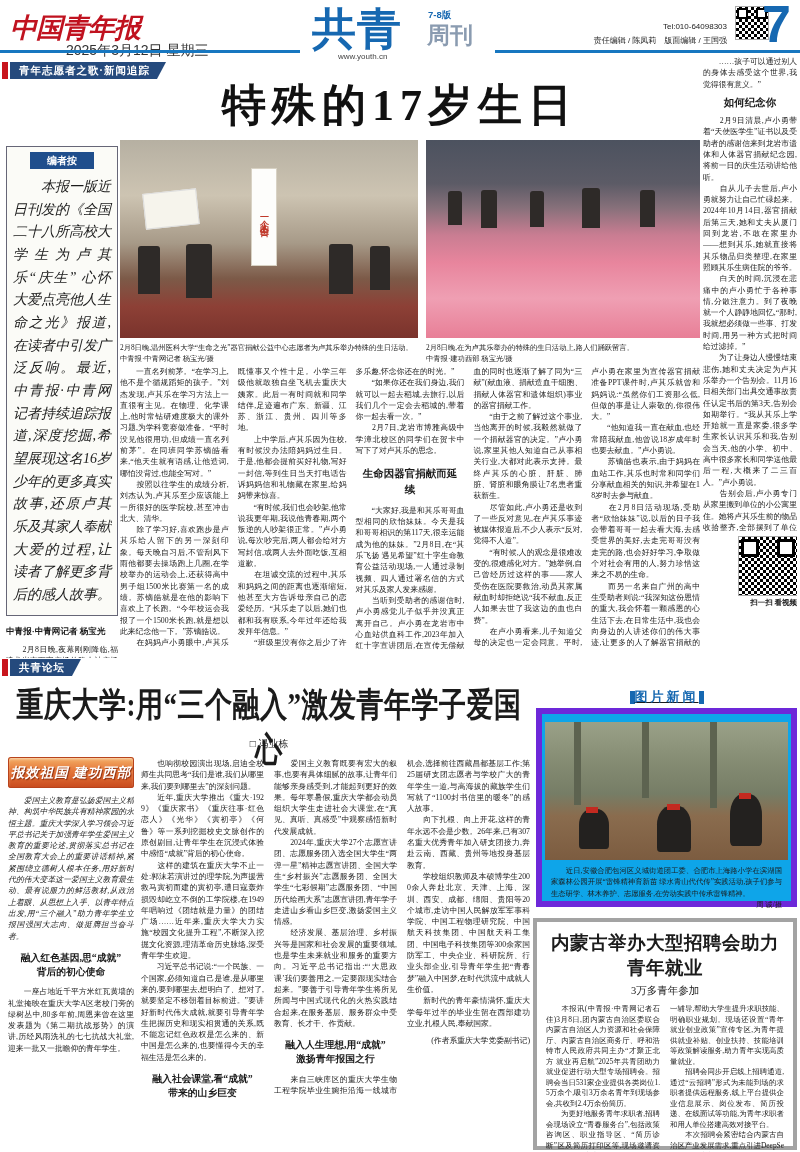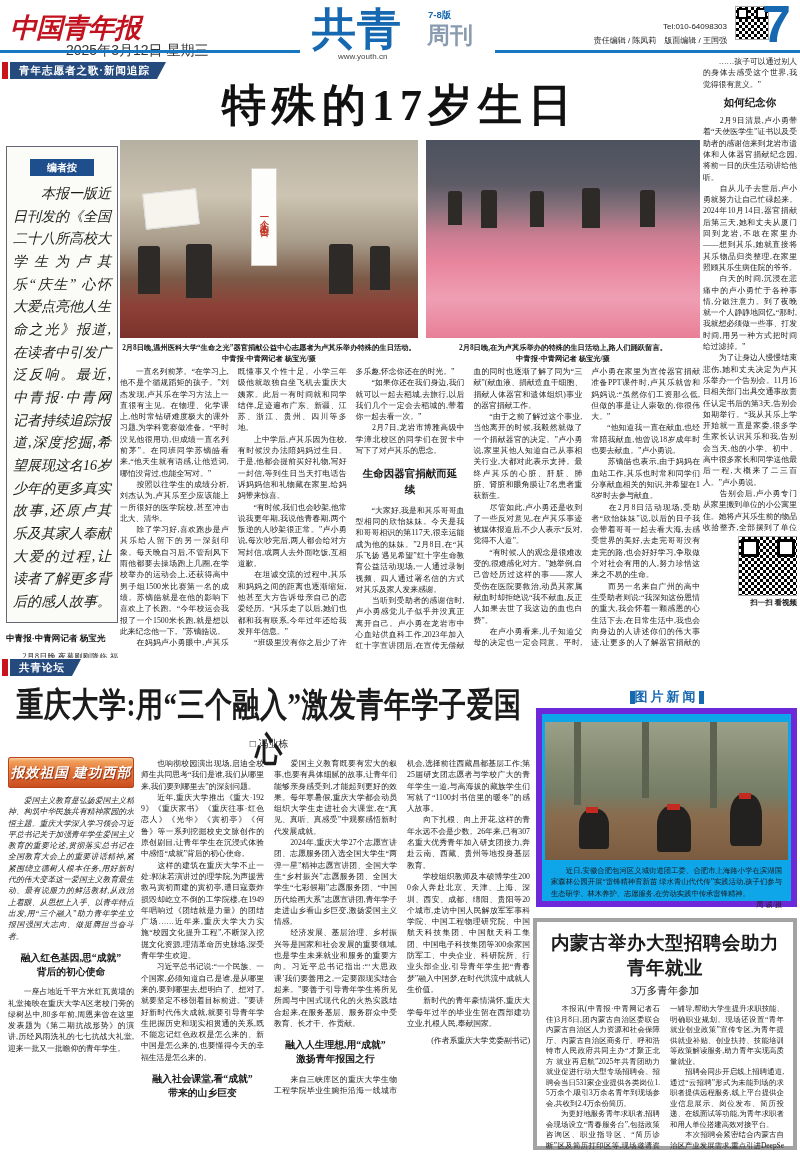--- a/index.html
+++ b/index.html
@@ -36,41 +36,41 @@
 
   
   .red-bar{width:6px;height:17px;background:#c8151d;}
   .navy-banner{height:17px;line-height:17px;background:#254a7d;color:#fff;font-size:10.5px;font-weight:bold;
       letter-spacing:1px;padding:0 16px 0 9px;font-family:"Liberation Sans",sans-serif;
       clip-path:polygon(0 0,100% 0,calc(100% - 9px) 100%,0 100%);}
 
   
   .headline{left:130px;top:76px;width:540px;text-align:center;font-size:44px;font-weight:900;letter-spacing:6px;color:#111;}
   .lead-left{left:6px;top:146px;width:112px;height:512px;overflow:hidden;}
-  .note-box{border:1px solid #667;background:#fbfbf7;padding:12px 6px 8px;}
+  .note-box{border:1px solid #667;background:#fbfbf7;padding:5px 6px 8px;}
   .note-title{display:block;width:64px;margin:0 auto 7px;background:#1f4e8c;color:#fff;font-size:10px;
       font-weight:bold;text-align:center;padding:1.5px 0;font-family:"Liberation Sans",sans-serif;}
   .note-body{font-size:14px;line-height:1.62;font-style:italic;}
   .byline{margin:10px 0 6px;font-size:8.6px;font-weight:bold;}
   .smalltext{font-size:7.8px;line-height:1.45;}
   .subhead-sm{font-size:10px;font-weight:bold;text-align:center;margin:8px 0 6px;white-space:pre-line;}
   .subhead-md{font-size:10.5px;font-weight:bold;text-align:center;margin:10px 6px 8px;white-space:pre-line;}
 
   
   .photo{overflow:hidden;}
   .photo1{left:120px;top:140px;width:298px;height:198px;
       background:linear-gradient(180deg,#b6b0a2 0%,#cdc4b2 28%,#a79a88 52%,#7c5a48 70%,#8d4036 84%,#7a332c 100%);}
   .photo2{left:426px;top:140px;width:274px;height:198px;
       background:linear-gradient(180deg,#4c525f 0%,#5c5b66 22%,#86707a 34%,#c97d92 48%,#e8859d 62%,#ef9fb3 80%,#e87f97 100%);}
   .sil{position:absolute;background:#2e2a28;border-radius:3px 3px 0 0;}
   .vsign{position:absolute;left:44%;top:14%;width:24px;height:96px;background:#fdfdfb;border:1px solid #d8d2c4;
       display:flex;align-items:center;justify-content:center;}
   .vsign span{writing-mode:vertical-rl;font-size:9px;color:#c0392b;font-weight:bold;letter-spacing:2px;}
   .flag{position:absolute;left:8%;top:26%;width:52px;height:34px;background:#f6f4ec;transform:rotate(-6deg);border:1px solid #ddd;}
-  .caption{font-size:7.3px;line-height:1.55;text-align:center;white-space:pre-line;color:#222;font-weight:bold;}
+  .caption{font-size:7.3px;line-height:1.55;white-space:pre-line;color:#222;}
   .cap1{left:120px;top:342px;width:298px;}
   .cap2{left:426px;top:342px;width:274px;}
 
   .mid-cols{left:120px;top:366px;width:580px;height:292px;column-count:5;column-gap:9px;overflow:hidden;}
   .right-col{left:703px;top:56px;width:94px;height:604px;overflow:hidden;}
   .rc2{height:416px;overflow:hidden;}
   .rc-qr-row{display:flex;flex-direction:column;align-items:flex-end;margin-top:6px;}
   .qr-cap{font-size:7.5px;font-weight:bold;margin-top:3px;}
 
   
@@ -82,21 +82,21 @@
       box-shadow:inset 0 0 0 1px #b8431c, inset 0 2px 3px rgba(255,255,255,.55);
       display:flex;align-items:center;justify-content:center;}
   .promo span{color:#fff;font-weight:900;font-style:italic;font-size:13.5px;letter-spacing:1px;text-shadow:1px 1px 1px #8a2e10;}
   .forum-col1{left:8px;top:795px;width:126px;height:357px;overflow:hidden;}
   .kai{font-style:italic;}
   .subhead-forum{font-size:9.8px;font-weight:bold;text-align:center;margin:9px 0 7px;white-space:pre-line;}
   .forum-cols{left:141px;top:758px;width:389px;height:394px;column-count:3;column-gap:10px;overflow:hidden;}
   .closing{text-align:right;font-size:7.8px;margin-top:6px;}
 
   
-  .pn-header{left:536px;top:688px;width:261px;display:flex;align-items:center;justify-content:center;gap:0;}
+  .pn-header{left:536px;top:688px;width:261px;display:flex;align-items:center;justify-content:center;gap:0;text-decoration:underline;}
   .pn-header .bar{width:5px;height:13px;background:#1668b1;}
   .pn-header .t{color:#1668b1;font-size:13px;font-weight:bold;letter-spacing:3px;font-family:"Liberation Sans",sans-serif;}
   .pn-panel{left:536px;top:708px;width:261px;height:199px;background:#0ea5e9;border:6px solid #6d28d9;box-sizing:border-box;}
   .photo3{margin:8px auto 0;width:243px;height:138px;position:relative;overflow:hidden;
       background:linear-gradient(180deg,#9aa188 0%,#848b72 30%,#767d66 52%,#8a6c4e 68%,#7c5c40 100%);}
   .tree{position:absolute;top:0;width:7px;height:60%;background:#5d6350;}
   .kid{position:absolute;background:#23211f;border-radius:40% 40% 10% 10%;}
   .scarf{position:absolute;background:#c32a20;}
   .pn-caption{padding:5px 9px 0;font-size:7.3px;line-height:1.55;}
   .pn-credit{padding:1px 9px 16px;text-align:right;font-size:7.3px;}
@@ -159,21 +159,21 @@
 中青报·中青网记者 杨宝光/摄</div>
 
   <div class="abs photo photo2">
     <div class="sil" style="left:8%;top:26%;width:14px;height:34px;"></div>
     <div class="sil" style="left:20%;top:25%;width:16px;height:38px;"></div>
     <div class="sil" style="left:38%;top:26%;width:14px;height:36px;"></div>
     <div class="sil" style="left:57%;top:24%;width:18px;height:40px;"></div>
     <div class="sil" style="left:78%;top:25%;width:15px;height:37px;"></div>
   </div>
   <div class="abs caption cap2">2月8日晚,在为卢其乐举办的特殊的生日活动上,路人们踊跃留言。
-中青报·中青网记者 杨宝光/摄</div>
+中青报·建功西部 杨宝光/摄</div>
 
   <div class="abs mid-cols smalltext">
     <div class="jtext">　　一直名列前茅。“在学习上,他不是个循规蹈矩的孩子。”刘杰发现,卢其乐在学习方法上一直很有主见。在物理、化学课上,他时常钻研难度极大的课外习题,为学科竞赛做准备。“平时没见他很用功,但成绩一直名列前茅”。在同班同学苏镝皓看来,“他天生就有语感,让他造词,哪怕没背过,也能全写对。”
 　　按照以往学生的成绩分析,刘杰认为,卢其乐至少应该能上一所很好的医学院校,甚至冲击北大、清华。
 　　除了学习好,喜欢跑步是卢其乐给人留下的另一深刻印象。每天晚自习后,不管刮风下雨他都要去操场跑上几圈,在学校举办的运动会上,还获得高中男子组1500米比赛第一名的成绩。苏镝皓就是在他的影响下喜欢上了长跑。“今年校运会我报了一个1500米长跑,就是想以此来纪念他一下。”苏镝皓说。
 　　在妈妈卢小勇眼中,卢其乐既懂事又个性十足。小学三年级他就敢独自坐飞机去重庆大姨家。此后一有时间就和同学结伴,足迹遍布广东、新疆、江苏、浙江、贵州、四川等多地。
 　　上中学后,卢其乐因为住校,有时候没办法陪妈妈过生日。于是,他都会提前买好礼物,写好一封信,等到生日当天打电话告诉妈妈信和礼物藏在家里,给妈妈带来惊喜。
 　　“有时候,我们也会吵架,他常说我更年期,我说他青春期,两个叛逆的人吵架很正常。”卢小勇说,每次吵完后,两人都会给对方写封信,或两人去外面吃饭,互相道歉。
 　　在坦诚交流的过程中,其乐和妈妈之间的距离也逐渐缩短,他甚至大方告诉母亲自己的恋爱经历。“其乐走了以后,她们也都和我有联系,今年过年还给我发拜年信息。”
 　　“班级里没有你之后少了许多乐趣,怀念你还在的时光。”

